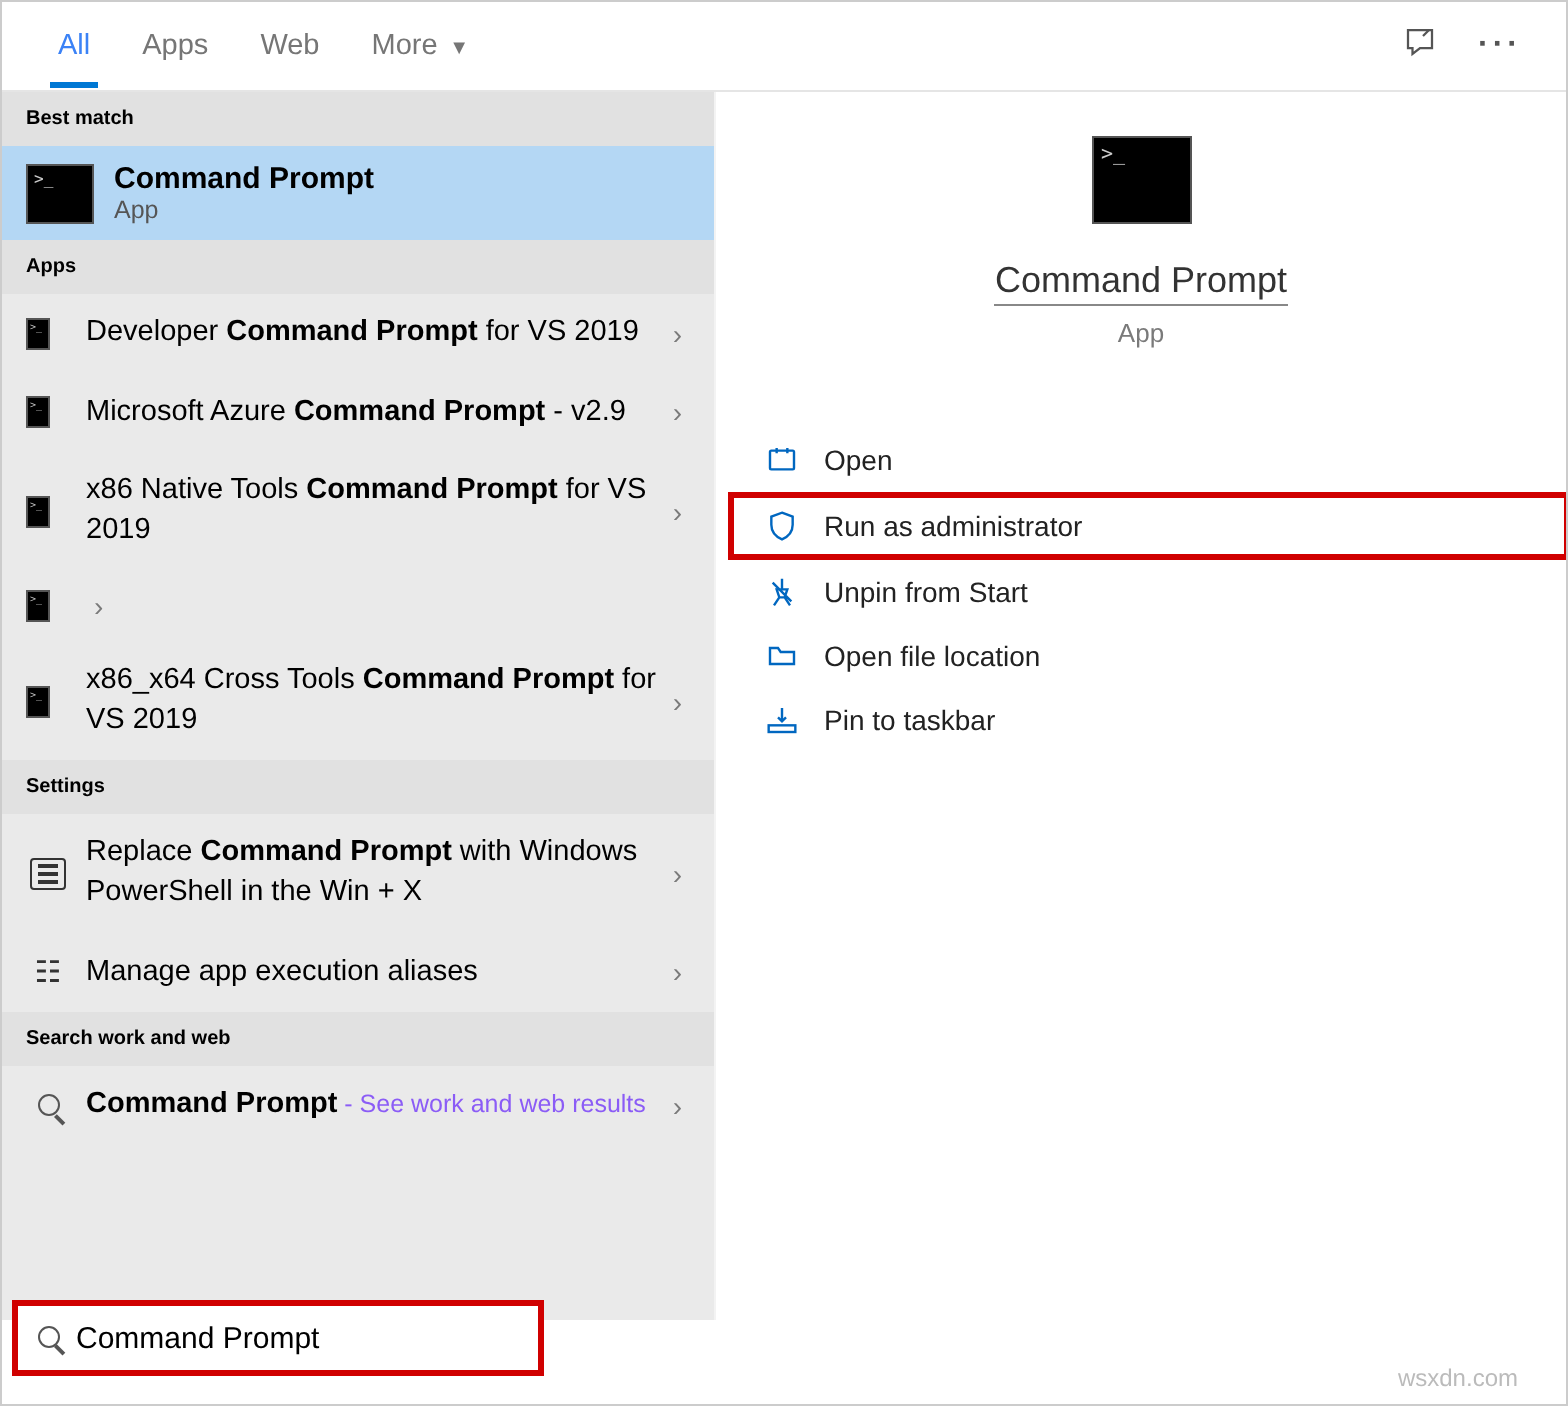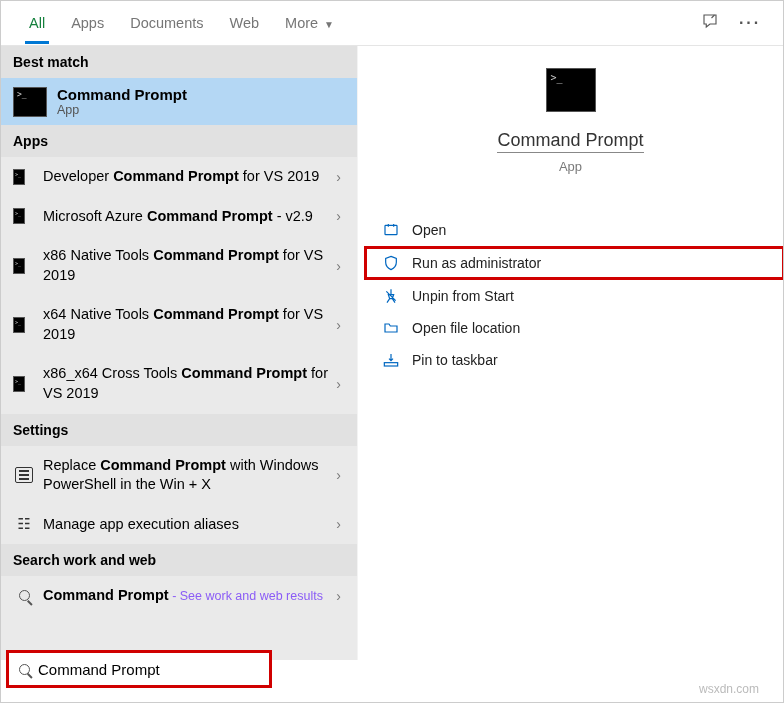--- a/index.html
+++ b/index.html
@@ -1,31 +1,31 @@
 <!DOCTYPE html>
 <html><head>
   <meta charset="utf-8">
   <style>
     * { margin: 0; padding: 0; box-sizing: border-box; font-family: "Segoe UI", Arial, sans-serif; }
     body { width: 784px; height: 703px; background: #fff; overflow: hidden; position: relative; border: 1px solid #ccc; }
 
     .header { display: flex; align-items: center; padding: 0 10px; height: 45px; border-bottom: 1px solid #e5e5e5; }
     .tabs { display: flex; gap: 18px; padding-left: 14px; flex: 1; }
     .tab { font-size: 14.5px; color: #767676; padding: 12px 4px 10px 4px; cursor: pointer; }
-    .tab.active { color: #15803d; border-bottom: 3px solid #0078d4; }
+    .tab.active { color: #3b82f6; border-bottom: 3px solid #0078d4; }
     .tab .chev { font-size: 10px; margin-left: 3px; }
     .header-right { display: flex; gap: 20px; align-items: center; padding-right: 12px; }
     .feedback-icon, .ellipsis-icon { color: #555; font-size: 16px; }
     .ellipsis-icon { letter-spacing: 2px; font-weight: bold; }
 
     .content { display: flex; height: calc(100% - 45px - 42px); }
     .left-panel { width: 356px; background: #e5e5e5cc; overflow-y: hidden; display:flex; flex-direction:column; }
     .right-panel { flex: 1; background: #fff; padding-top: 22px; border-left: 1px solid #f3f3f3;}
 
-    .section-header { font-size: 14px; font-weight: 600; padding: 8px 12px; color: #000; background: #dadada99; }
+    .section-header { font-size: 10px; font-weight: 600; padding: 8px 12px; color: #000; background: #dadada99; }
 
     .best-match-item { display: flex; align-items: center; background: #b4d7f4; padding: 8px 12px; }
     .cmd-icon { width: 34px; height: 30px; background: #000; border: 1px solid #555; margin-right: 10px; position: relative; }
     .cmd-icon::before { content: ">_"; color: #ccc; font-size: 8px; position: absolute; top: 2px; left: 3px; font-family: monospace; }
     .cmd-icon.small { width: 18px; height: 16px; }
     .cmd-icon.small::before { font-size: 5px; top:1px; left:1px; }
     .best-match-title { font-size: 15px; font-weight: 600; }
     .best-match-sub { font-size: 12.5px; color: #555; }
 
     .list-item { display: flex; align-items: center; padding: 10px 12px; cursor: pointer; }
@@ -63,21 +63,20 @@
     .feedback-svg{ width:18px; height:18px; }
     .pin-svg, .folder-svg, .open-svg, .shield-svg, .taskbar-svg { width:16px; height:16px; }
   </style>
 </head>
 <body>
 
 <div class="header">
   <div class="tabs">
     <div class="tab active">All</div>
     <div class="tab">Apps</div>
-    <div class="tab">Documents</div>
     <div class="tab">Web</div>
     <div class="tab"><span>More</span><span class="chev"> ▼</span></div>
   </div>
   <div class="header-right">
     <span class="feedback-icon">
       <svg class="feedback-svg" viewBox="0 0 24 24" fill="none" stroke="#555" stroke-width="1.5">
           <path d="M4 4h16v12H12l-5 4v-4H4z"></path>
           <path d="M14 8l4-4"></path>
         </svg>
     </span>
@@ -117,21 +116,20 @@
         <div class="icon-slot">
             <div class="cmd-icon small"></div>
           </div>
         <div class="text"><span>x86 Native Tools </span><b>Command Prompt</b><span> for VS 2019</span></div>
         <div class="chev-right">›</div>
       </div>
       <div class="list-item">
         <div class="icon-slot">
             <div class="cmd-icon small"></div>
           </div>
-        <div class="text"><span>x64 Native Tools </span><b>Command Prompt</b><span> for VS 2019</span></div>
         <div class="chev-right">›</div>
       </div>
       <div class="list-item">
         <div class="icon-slot">
             <div class="cmd-icon small"></div>
           </div>
         <div class="text"><span>x86_x64 Cross Tools </span><b>Command Prompt</b><span> for VS 2019</span></div>
         <div class="chev-right">›</div>
       </div>
 

